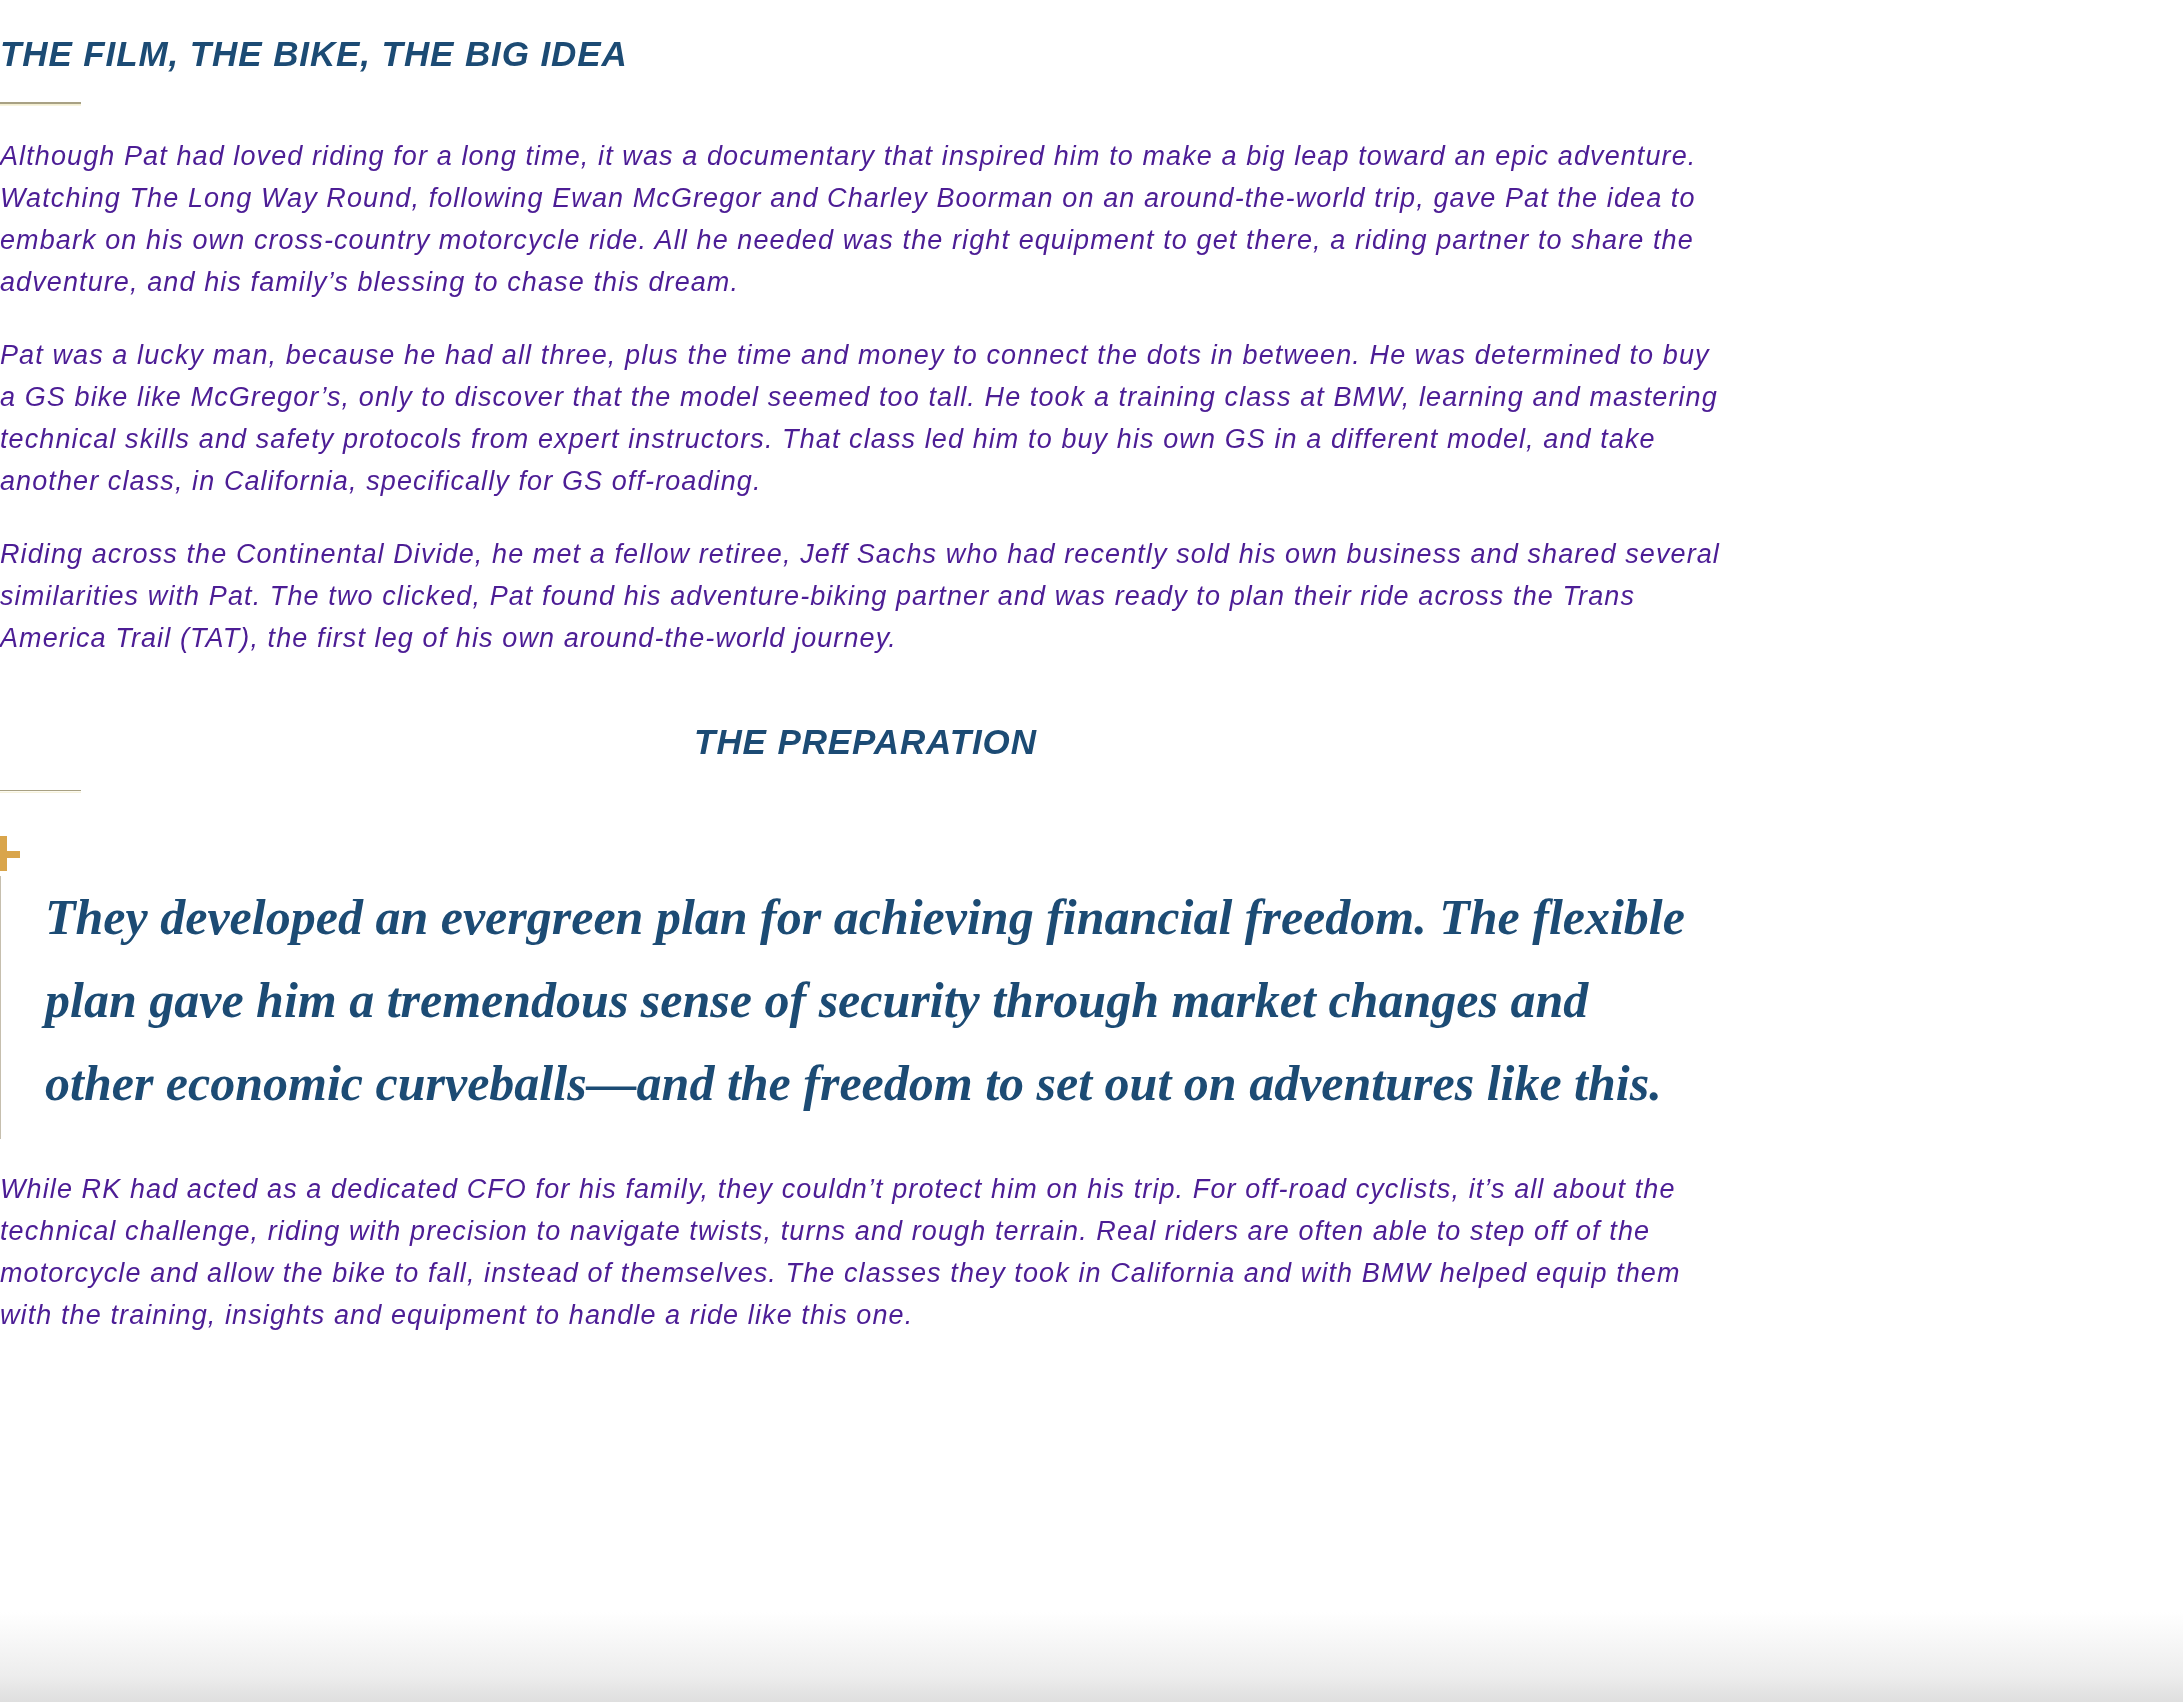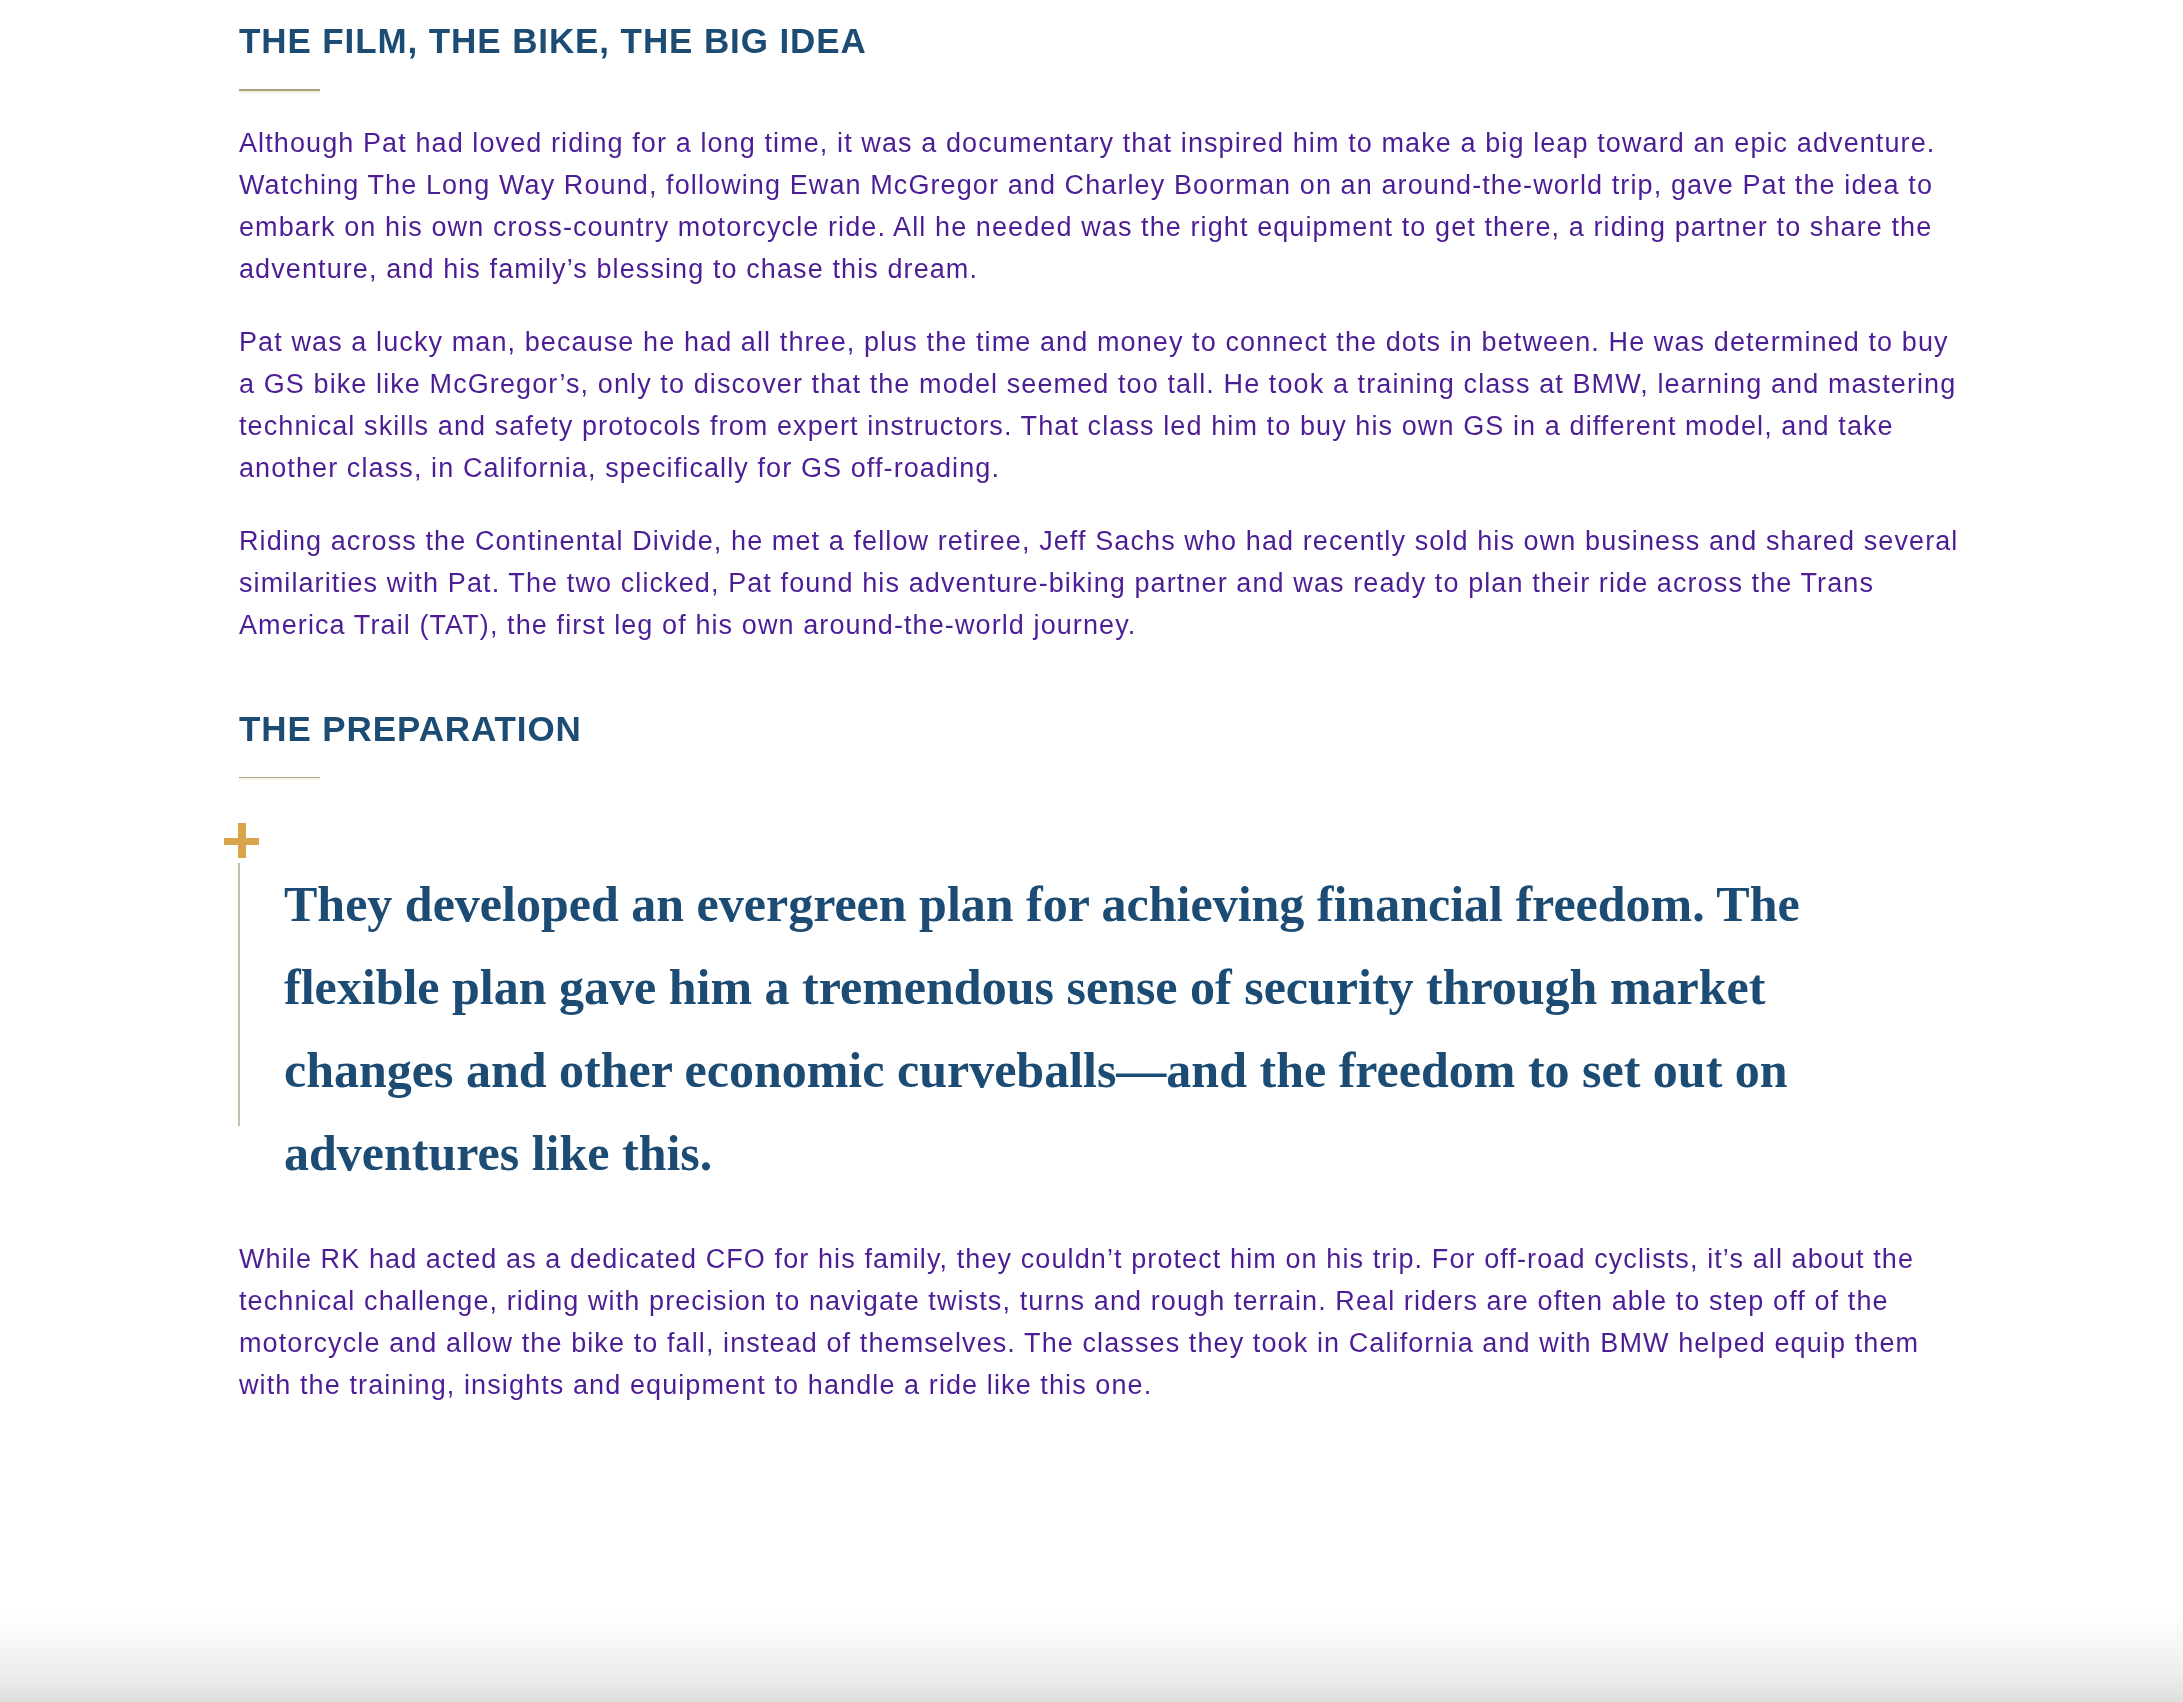--- a/index.html
+++ b/index.html
@@ -8,34 +8,35 @@
   }
   body {
     width: 2183px;
     height: 1703px;
     background: #ffffff;
     overflow: hidden;
     position: relative;
     font-family: "Liberation Sans", sans-serif;
   }
   .content {
-    margin-left: 239px;
     width: 1731px;
-    padding-top: 23px;
+    padding-top: 36px;
+    font-style: italic;
   }
   h2.section-heading {
     margin: 0;
     font-size: 35px;
     line-height: 35px;
     font-weight: 700;
     letter-spacing: 0.9px;
     color: #1c4b74;
   }
   h2.section-heading.second {
     margin-top: 65px;
+    text-align: center;
   }
   .gold-divider {
     width: 81px;
     height: 1.7px;
     background: #a8a184;
     margin-top: 31px;
     box-shadow: 0 1.7px 0 rgba(233, 224, 170, 0.55);
   }
   p.body-para {
     margin: 31px 0 0 0;

